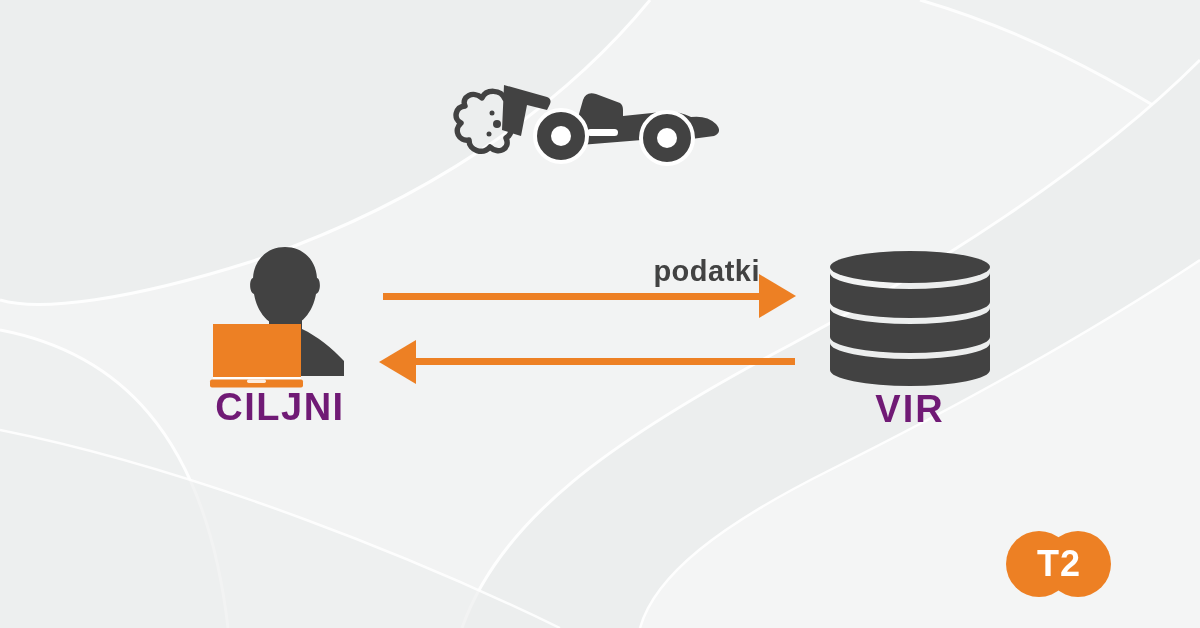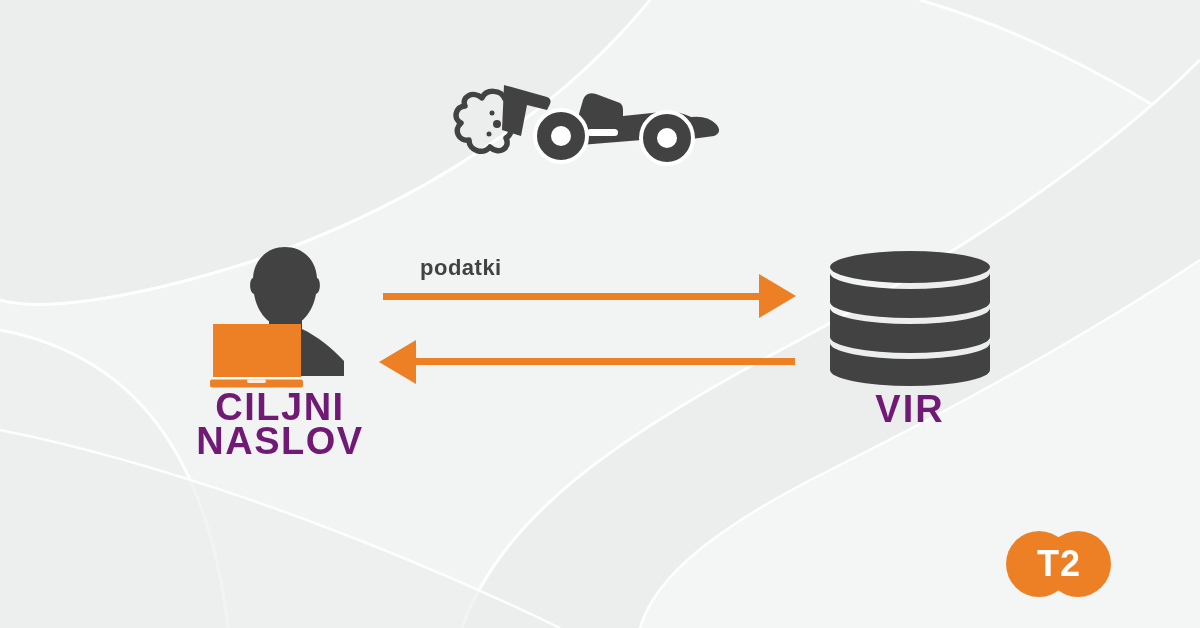--- a/index.html
+++ b/index.html
@@ -19,22 +19,22 @@
   .arrow-head{position:absolute;width:0;height:0;}
   .arrow-head.right{
     border-top:22px solid transparent;border-bottom:22px solid transparent;
     border-left:37px solid #ED8024;
   }
   .arrow-head.left{
     border-top:22px solid transparent;border-bottom:22px solid transparent;
     border-right:37px solid #ED8024;
   }
   .arrow-label{
-    position:absolute;text-align:left;color:#424242;
-    font-weight:700;font-size:22px;letter-spacing:0.5px;
+    position:absolute;text-align:right;color:#424242;
+    font-weight:700;font-size:29px;letter-spacing:0.5px;
   }
   .logo-text{
     font-family:"Liberation Sans",sans-serif;font-weight:800;
     letter-spacing:1px;
   }
 </style>
 </head>
 <body>
 
 <div class="stage">
@@ -77,21 +77,20 @@
     <g>
       <rect x="8" y="81" width="88" height="53" fill="#ED8024"></rect>
       <rect x="8" y="134" width="88" height="2.5" fill="#ffffff" opacity="0.95"></rect>
       <rect x="5" y="136.5" width="93" height="8" rx="2" fill="#ED8024"></rect>
       <rect x="42" y="136.5" width="19" height="3.5" rx="1.7" fill="#ffffff" opacity="0.85"></rect>
     </g>
   </svg>
 
   <div class="node-label" style="left:170px;top:390px;width:220px;">
     <div>CILJNI</div>
-    <div>NASLOV</div>
   </div>
 
   <div class="arrow-label" style="left:420px;top:255px;width:340px;">podatki</div>
   <div class="arrow-shaft" style="left:383px;top:293px;width:380px;"></div>
   <div class="arrow-head right" style="left:759px;top:274px;"></div>
 
   <div class="arrow-head left" style="left:379px;top:340px;"></div>
   <div class="arrow-shaft" style="left:412px;top:358px;width:383px;"></div>
 
   <svg class="abs" style="left:828px;top:250px;" width="164" height="138" viewBox="0 0 164 138">

